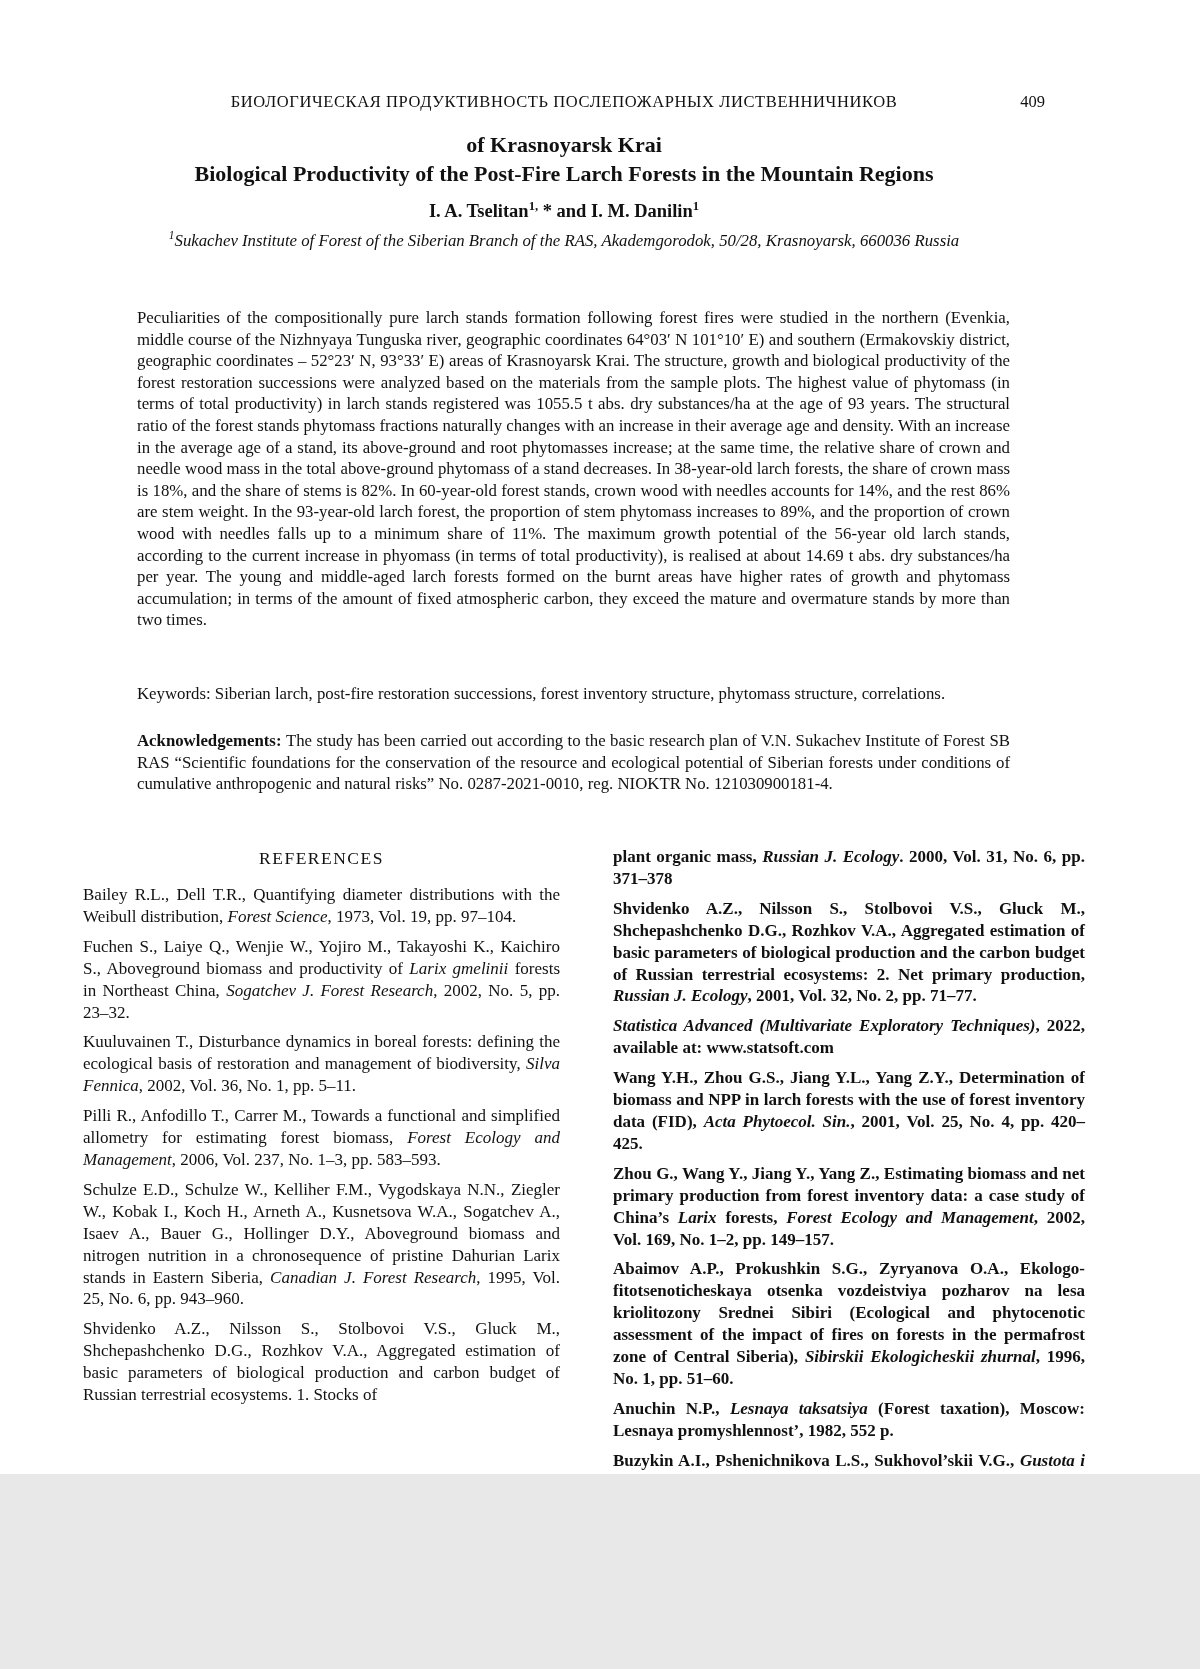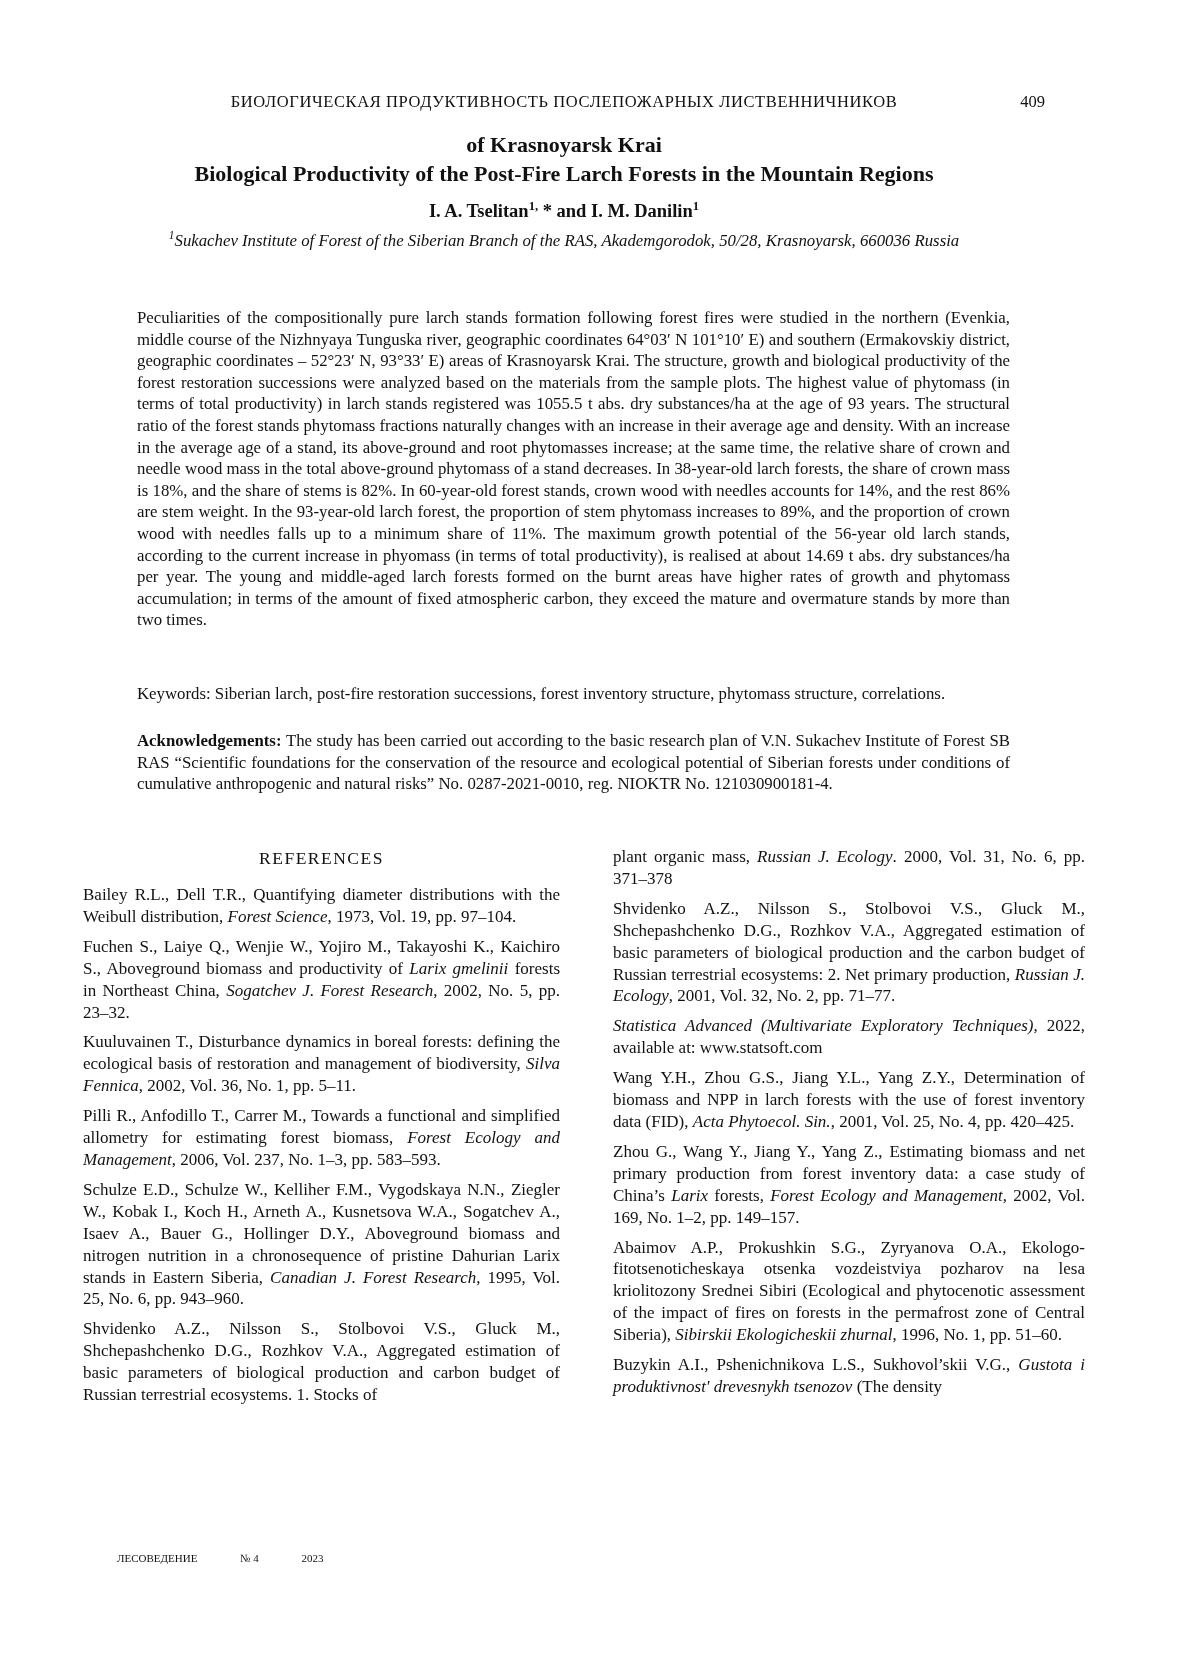--- a/index.html
+++ b/index.html
@@ -1,19 +1,19 @@
 <!DOCTYPE html>
 <html><head>
 <meta charset="utf-8">
 <style>
   html,body{margin:0;padding:0;background:#e8e8e8;}
   .page{
     position:relative;
     width:1200px;
-    height:1669px;
+    height:1474px;
     margin:0 auto;
     background:#ffffff;
     font-family:"Liberation Serif","DejaVu Serif",serif;
     color:#111;
     overflow:hidden;
   }
   
   .running-head{
     position:absolute; top:92px; left:83px; width:962px;
     font-size:16.5px; letter-spacing:0.6px;
@@ -56,21 +56,21 @@
   .ref-heading{
     position:absolute; top:848px; left:83px; width:477px;
     text-align:center; font-size:17.5px; letter-spacing:1.5px;
   }
   .refs-left{
     position:absolute; top:884px; left:83px; width:477px;
     font-size:17px; line-height:21.9px;
   }
   .refs-right{
     position:absolute; top:846px; left:613px; width:472px;
-    font-size:17px; line-height:21.9px;
+    font-size:17px; line-height:21.9px;font-weight:bold;
   }
   p.ref{margin:0 0 8px 0; text-align:justify;}
   
   .footer{
     position:absolute; top:1552px; left:117px;
     font-size:11px;
   }
   .footer span{margin-right:40px;}
   .footer span:last-child{margin-right:0;}
   
@@ -115,20 +115,21 @@
       <p class="ref"><span>Shvidenko A.Z., Nilsson S., Stolbovoi V.S., Gluck M., Shchepashchenko D.G., Rozhkov V.A., Aggregated estimation of basic parameters of biological production and carbon budget of Russian terrestrial ecosystems. 1. Stocks of</span></p>
     </div>
 
   <div class="refs-right">
       <p class="ref"><span>plant organic mass, </span><span class="rt-i">Russian J. Ecology</span><span>. 2000, Vol. 31, No. 6, pp. 371–378</span></p>
       <p class="ref"><span>Shvidenko A.Z., Nilsson S., Stolbovoi V.S., Gluck M., Shchepashchenko D.G., Rozhkov V.A., Aggregated estimation of basic parameters of biological production and the carbon budget of Russian terrestrial ecosystems: 2. Net primary production, </span><span class="rt-i">Russian J. Ecology</span><span>, 2001, Vol. 32, No. 2, pp. 71–77.</span></p>
       <p class="ref"><span class="rt-i">Statistica Advanced (Multivariate Exploratory Techniques)</span><span>, 2022, available at: www.statsoft.com</span></p>
       <p class="ref"><span>Wang Y.H., Zhou G.S., Jiang Y.L., Yang Z.Y., Determination of biomass and NPP in larch forests with the use of forest inventory data (FID), </span><span class="rt-i">Acta Phytoecol. Sin.</span><span>, 2001, Vol. 25, No. 4, pp. 420–425.</span></p>
       <p class="ref"><span>Zhou G., Wang Y., Jiang Y., Yang Z., Estimating biomass and net primary production from forest inventory data: a case study of China’s </span><span class="rt-i">Larix</span><span> forests, </span><span class="rt-i">Forest Ecology and Management</span><span>, 2002, Vol. 169, No. 1–2, pp. 149–157.</span></p>
       <p class="ref"><span>Abaimov A.P., Prokushkin S.G., Zyryanova O.A., Ekologo-fitotsenoticheskaya otsenka vozdeistviya pozharov na lesa kriolitozony Srednei Sibiri (Ecological and phytocenotic assessment of the impact of fires on forests in the permafrost zone of Central Siberia), </span><span class="rt-i">Sibirskii Ekologicheskii zhurnal</span><span>, 1996, No. 1, pp. 51–60.</span></p>
+      <p class="ref"><span>Anuchin N.P., </span><span class="rt-i">Lesnaya taksatsiya</span><span> (Forest taxation), Moscow: Lesnaya promyshlennost’, 1982, 552 p.</span></p>
       <p class="ref"><span>Buzykin A.I., Pshenichnikova L.S., Sukhovol’skii V.G., </span><span class="rt-i">Gustota i produktivnost' drevesnykh tsenozov</span><span> (The density</span></p>
     </div>
 
   <div class="footer">
     <span>ЛЕСОВЕДЕНИЕ</span>
     <span>№ 4</span>
     <span>2023</span>
   </div>
 
 </div>

